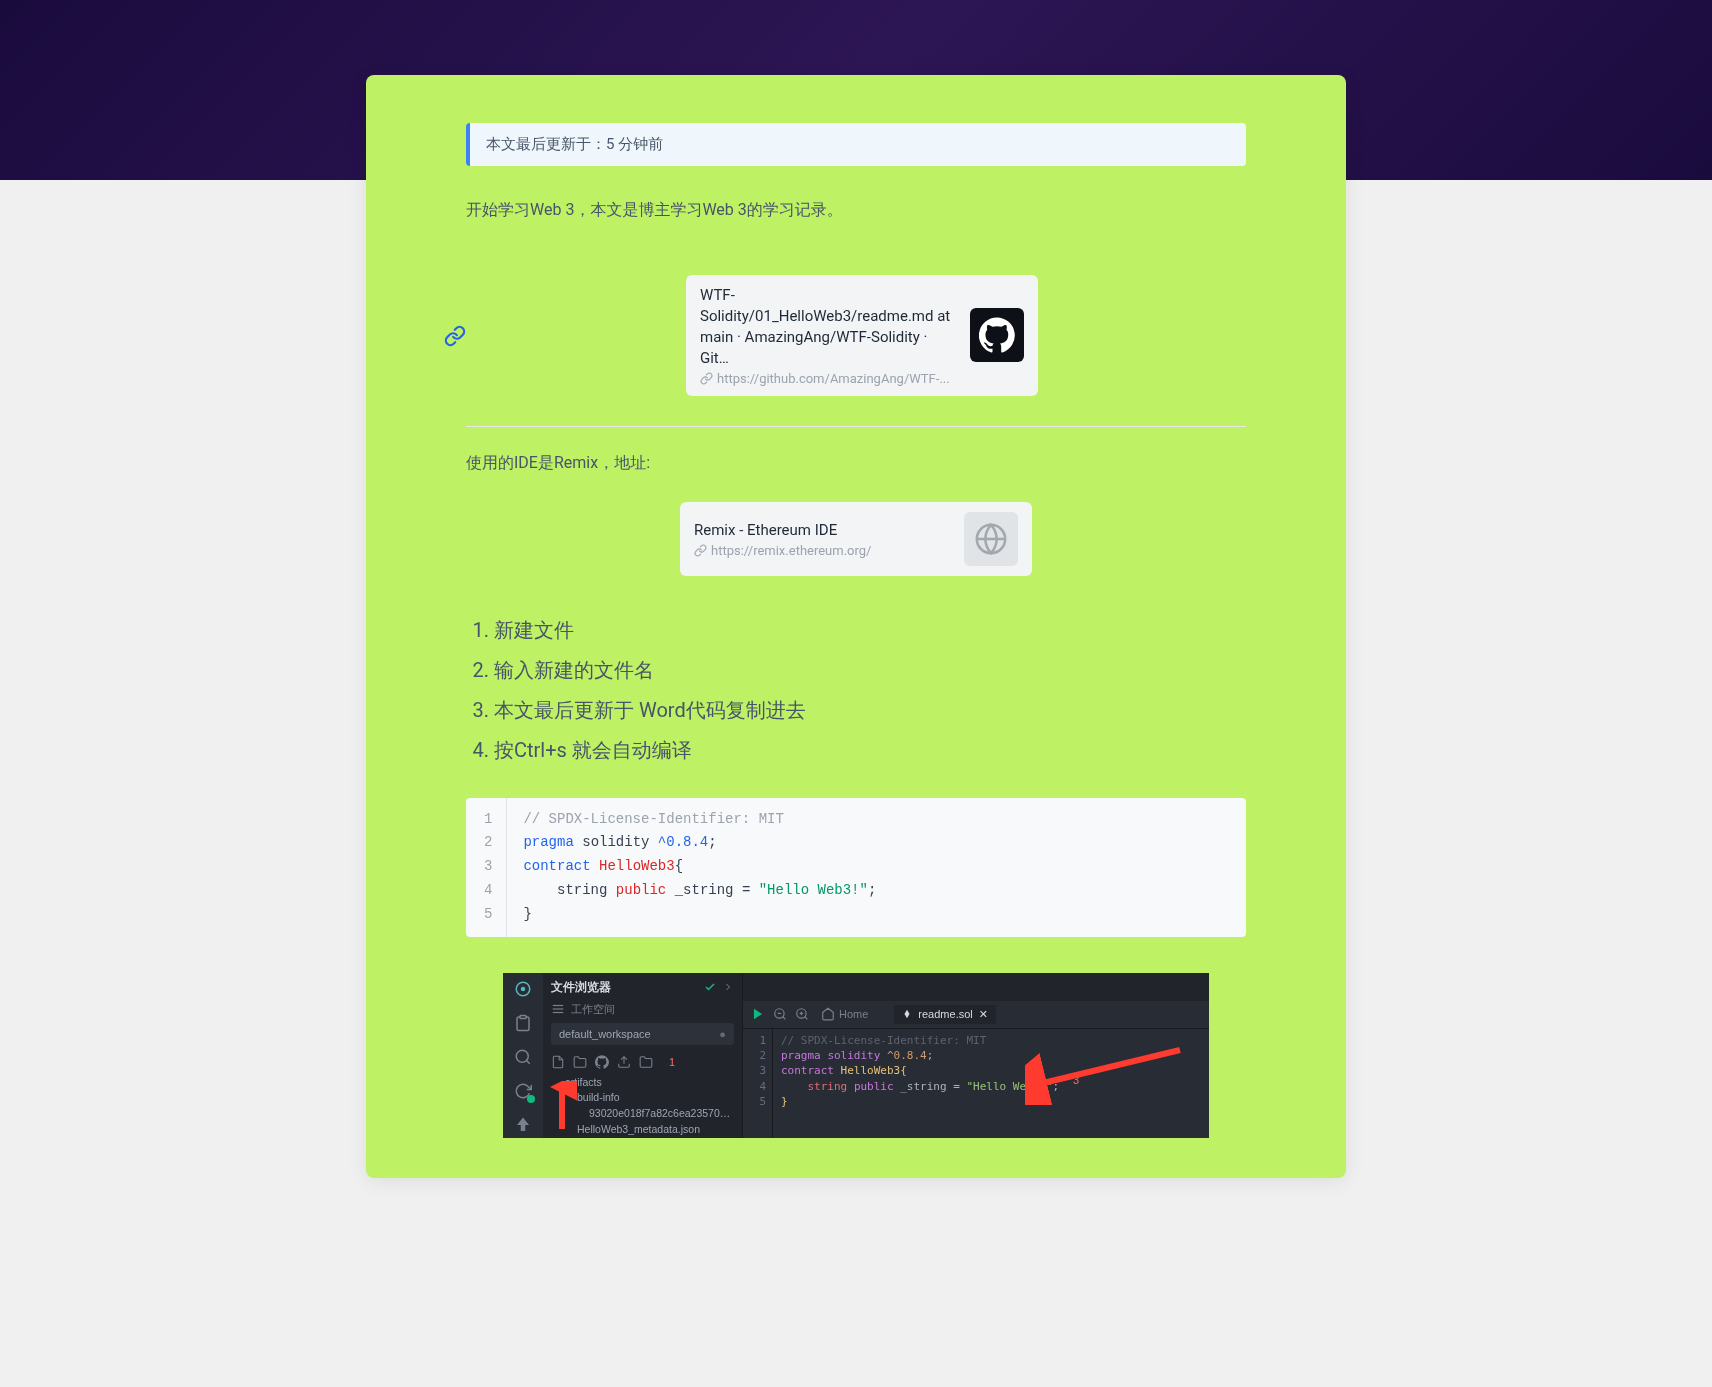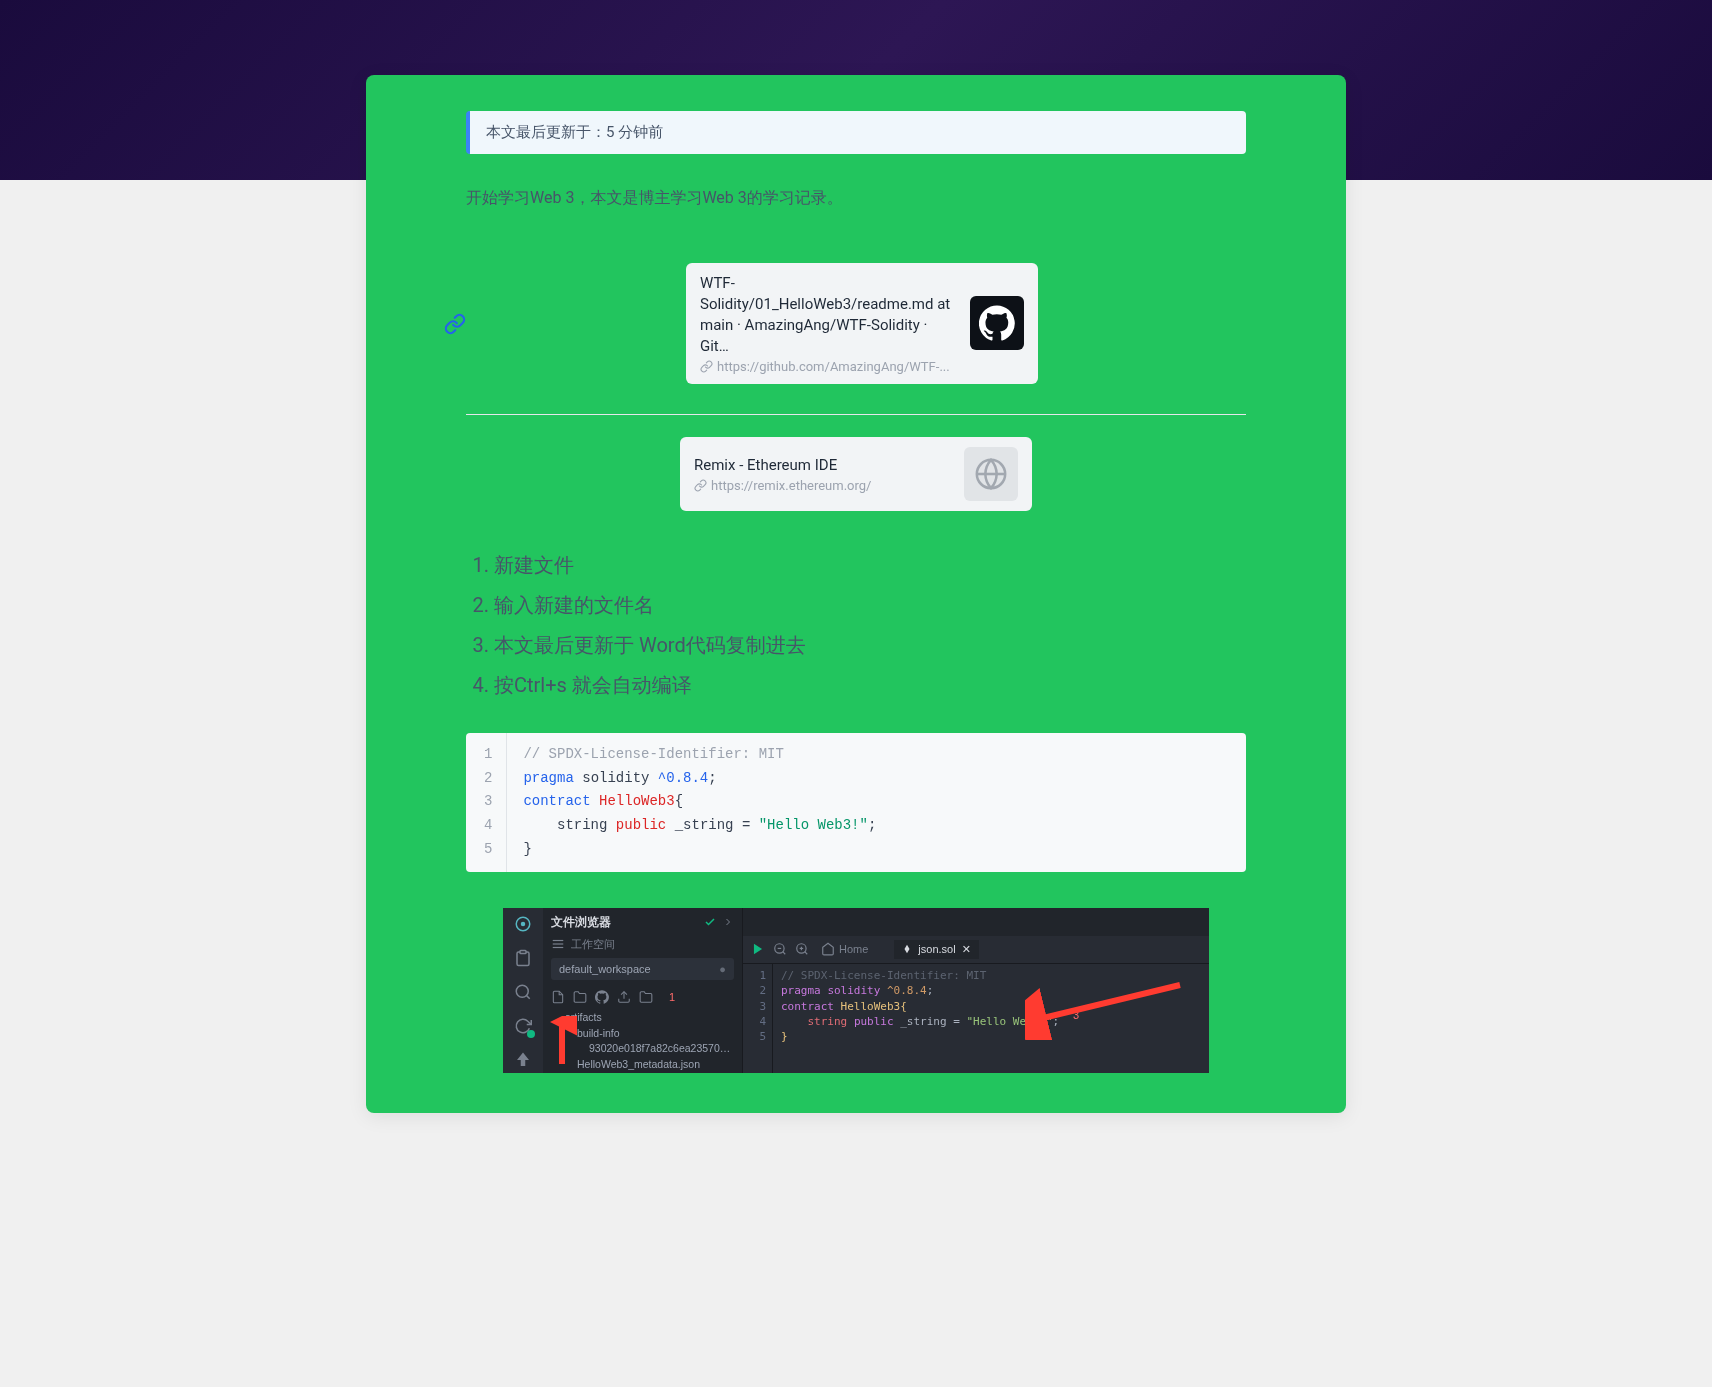--- a/index.html
+++ b/index.html
@@ -14,24 +14,24 @@
     position: relative;
   }
   .page-wrap {
     position: relative;
     margin-top: -105px;
     display: flex;
     justify-content: center;
     padding-bottom: 40px;
   }
   .card {
-    background: #22c55e;
+    background: #bef264;
     width: 980px;
     border-radius: 8px;
-    padding: 36px 100px 40px 100px;
+    padding: 48px 100px 40px 100px;
     box-shadow: 0 4px 20px rgba(0,0,0,0.08);
   }
   .note-box {
     background: #f0f7fc;
     border-left: 4px solid #3b82f6;
     border-radius: 4px;
     padding: 12px 16px;
     color: #475569;
     font-size: 15px;
     margin-bottom: 30px;
@@ -339,20 +339,21 @@
         <div class="card-link-icon github">
           <svg viewBox="0 0 24 24" fill="currentColor">
               <path d="M12 0.3a12 12 0 0 0-3.8 23.4c0.6 0.1 0.8-0.3 0.8-0.6v-2c-3.3 0.7-4-1.6-4-1.6-0.6-1.4-1.4-1.8-1.4-1.8-1.1-0.7 0.1-0.7 0.1-0.7 1.2 0.1 1.8 1.2 1.8 1.2 1.1 1.8 2.8 1.3 3.5 1 0.1-0.8 0.4-1.3 0.8-1.6-2.7-0.3-5.5-1.3-5.5-5.9 0-1.3 0.5-2.4 1.2-3.2-0.1-0.3-0.5-1.5 0.1-3.2 0 0 1-0.3 3.3 1.2a11.5 11.5 0 0 1 6 0c2.3-1.6 3.3-1.2 3.3-1.2 0.7 1.7 0.2 2.9 0.1 3.2 0.8 0.8 1.2 1.9 1.2 3.2 0 4.6-2.8 5.6-5.5 5.9 0.4 0.4 0.8 1.1 0.8 2.2v3.3c0 0.3 0.2 0.7 0.8 0.6A12 12 0 0 0 12 0.3"></path>
             </svg>
         </div>
       </div>
     </div>
 
     <hr class="sep">
 
+    <p class="para">使用的IDE是Remix，地址:</p>
 
     <div class="card-link-wrap">
       <div class="card-link">
         <div class="card-link-text">
           <div class="card-link-title">Remix - Ethereum IDE</div>
           <div class="card-link-url-row">
             <svg viewBox="0 0 24 24" fill="none" stroke="currentColor" stroke-width="2" stroke-linecap="round">
                 <path d="M10 13a5 5 0 0 0 7.54.54l3-3a5 5 0 0 0-7.07-7.07l-1.72 1.71"></path>
                 <path d="M14 11a5 5 0 0 0-7.54-.54l-3 3a5 5 0 0 0 7.07 7.07l1.71-1.71"></path>
               </svg>
@@ -500,21 +501,21 @@
             <div class="home-tab">
               <svg viewBox="0 0 24 24" fill="none" stroke="currentColor" stroke-width="2">
                   <path d="M3 9l9-7 9 7v11a2 2 0 0 1-2 2H5a2 2 0 0 1-2-2z"></path>
                 </svg>
               <span>Home</span>
             </div>
             <div class="ide-tab-active">
               <svg viewBox="0 0 24 24" fill="currentColor">
                   <path d="M12 2L6 12l6 10 6-10z"></path>
                 </svg>
-              <span>json.sol</span>
+              <span>readme.sol</span>
               <span>✕</span>
             </div>
           </div>
           <div class="ide-editor">
             <div class="ide-egutter">
               <div>1</div>
               <div>2</div>
               <div>3</div>
               <div>4</div>
               <div>5</div>

